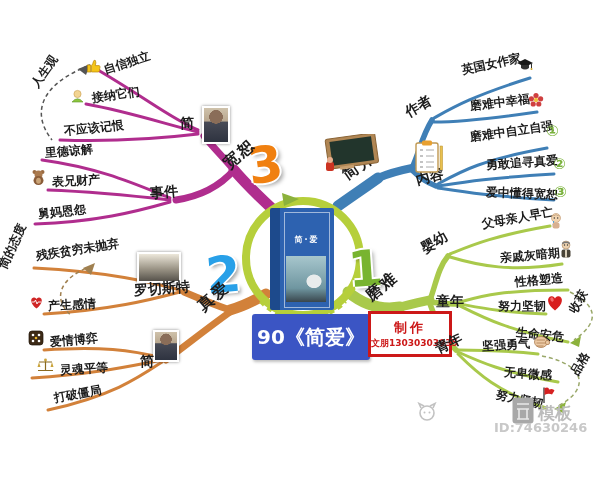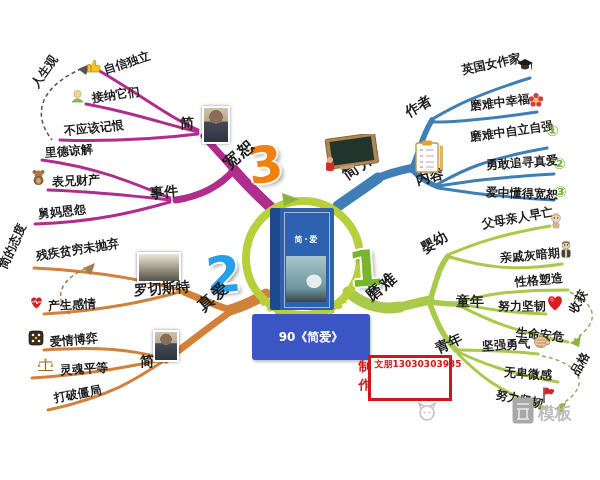--- a/index.html
+++ b/index.html
@@ -15,25 +15,25 @@
           text-shadow:-2px 0 #fff,2px 0 #fff,0 -2px #fff,0 2px #fff,3px 3px 4px rgba(0,0,0,.35);}
   .photo{position:absolute;border:2px solid #fff;box-shadow:0 0 3px rgba(0,0,0,.45);}
   .portrait{background:
      radial-gradient(circle at 50% 26%,#8a6d58 0 24%,transparent 25%),
      linear-gradient(180deg,#cfc2ab 0%,#b9a890 38%,#474a55 42%,#2e3340 100%);}
   .scene{background:linear-gradient(180deg,#ece7da 0%,#9b9486 55%,#56524b 100%);}
   .ico{position:absolute;line-height:0;}
   .titlebox{position:absolute;left:252px;top:314px;width:118px;height:46px;background:#3b55c4;
             border-radius:3px;color:#fff;text-align:center;display:flex;flex-direction:column;
             justify-content:center;gap:2px;box-shadow:1px 2px 3px rgba(0,0,0,.25);}
-  .titlebox .t1{font-size:12px;font-weight:bold;}
+  .titlebox .t1{font-size:20px;font-weight:bold;}
   .titlebox .t2{font-size:13.5px;font-weight:bold;}
   .makerbox{position:absolute;left:368px;top:311px;width:78px;height:40px;background:#fff;
             border:3px solid #cc1818;color:#cc1818;text-align:center;display:flex;
-            flex-direction:row;justify-content:center;margin-top:44px;}
+            flex-direction:column;justify-content:center;}
   .makerbox .m1{font-size:13px;font-weight:bold;letter-spacing:3px;}
   .makerbox .m2{font-size:9px;font-weight:bold;white-space:nowrap;}
   .circled{position:absolute;font-size:15px;font-weight:bold;color:#7ab23c;}
   .wm{position:absolute;color:#bcbcbc;font-weight:bold;}
   .footerbar{position:absolute;left:455px;top:437px;width:145px;height:42px;background:#4ab4e4;
              display:flex;align-items:center;justify-content:center;color:#111;
              font-size:19px;font-weight:normal;}
   .bookcover{position:absolute;left:270px;top:208px;width:51px;height:102px;}
   .spine{position:absolute;left:0;top:0;width:10px;height:102px;background:#1d4a8c;border-radius:2px 0 0 2px;}
   .cover{position:absolute;left:10px;top:0;width:54px;height:102px;background:#2d62b0;border-radius:0 2px 2px 0;}
@@ -176,21 +176,21 @@
   <div class="lbl leaf" style="left:462px;top:64px;transform:rotate(-12deg)">英国女作家</div>
   <div class="lbl leaf" style="left:470px;top:100px;transform:rotate(-7deg)">磨难中幸福</div>
   <div class="lbl leaf" style="left:470px;top:131px;transform:rotate(-8deg)">磨难中自立自强</div>
   <div class="lbl leaf" style="left:486px;top:159px;transform:rotate(-4deg)">勇敢追寻真爱</div>
   <div class="lbl leaf" style="left:486px;top:186px;transform:rotate(2deg)">爱中懂得宽恕</div>
   <div class="circled" style="left:546px;top:122px">①</div>
   <div class="circled" style="left:553px;top:155px">②</div>
   <div class="circled" style="left:554px;top:183px">③</div>
 
   <div class="lbl sub" style="left:422px;top:242px;transform:rotate(-30deg)">婴幼</div>
-  <div class="lbl sub" style="left:456px;top:294px">童年</div>
+  <div class="lbl sub" style="left:436px;top:294px">童年</div>
   <div class="lbl sub" style="left:436px;top:342px;transform:rotate(-25deg)">青年</div>
   <div class="lbl leaf" style="left:482px;top:218px;transform:rotate(-10deg)">父母亲人早亡</div>
   <div class="lbl leaf" style="left:500px;top:252px;transform:rotate(-5deg)">亲戚灰暗期</div>
   <div class="lbl leaf" style="left:515px;top:276px;transform:rotate(-5deg)">性格塑造</div>
   <div class="lbl leaf" style="left:498px;top:300px">努力坚韧</div>
   <div class="lbl leaf" style="left:516px;top:326px;transform:rotate(6deg)">生命安危</div>
   <div class="lbl leaf" style="left:572px;top:306px;transform:rotate(-60deg)">收获</div>
   <div class="lbl leaf" style="left:482px;top:340px;transform:rotate(-3deg)">坚强勇气</div>
   <div class="lbl leaf" style="left:504px;top:366px;transform:rotate(4deg)">无卑微感</div>
   <div class="lbl leaf" style="left:496px;top:388px;transform:rotate(12deg)">努力坚韧</div>
@@ -335,15 +335,16 @@
         <circle cx="15.5" cy="10.5" r="1" fill="#c2c2c2"></circle>
       </svg>
   </span>
   <span class="ico" style="left:512px;top:397px">
     <svg width="22" height="27" viewBox="0 0 22 27">
         <rect x="0.5" y="0.5" width="21" height="26" rx="3" fill="#a8a8a8"></rect>
         <path d="M5 7 L17 7 M5 12 L17 12 M7 12 L7 22 M15 12 L15 22 M5 22 L17 22" stroke="#e8e8e8" stroke-width="1.6" fill="none"></path>
       </svg>
   </span>
   <div class="wm" style="left:538px;top:402px;font-size:17px">模板</div>
+  <div class="wm" style="left:494px;top:420px;font-size:13px;color:#c8c8c8">ID:74630246</div>
 
 
 </div>
 
 </body></html>

